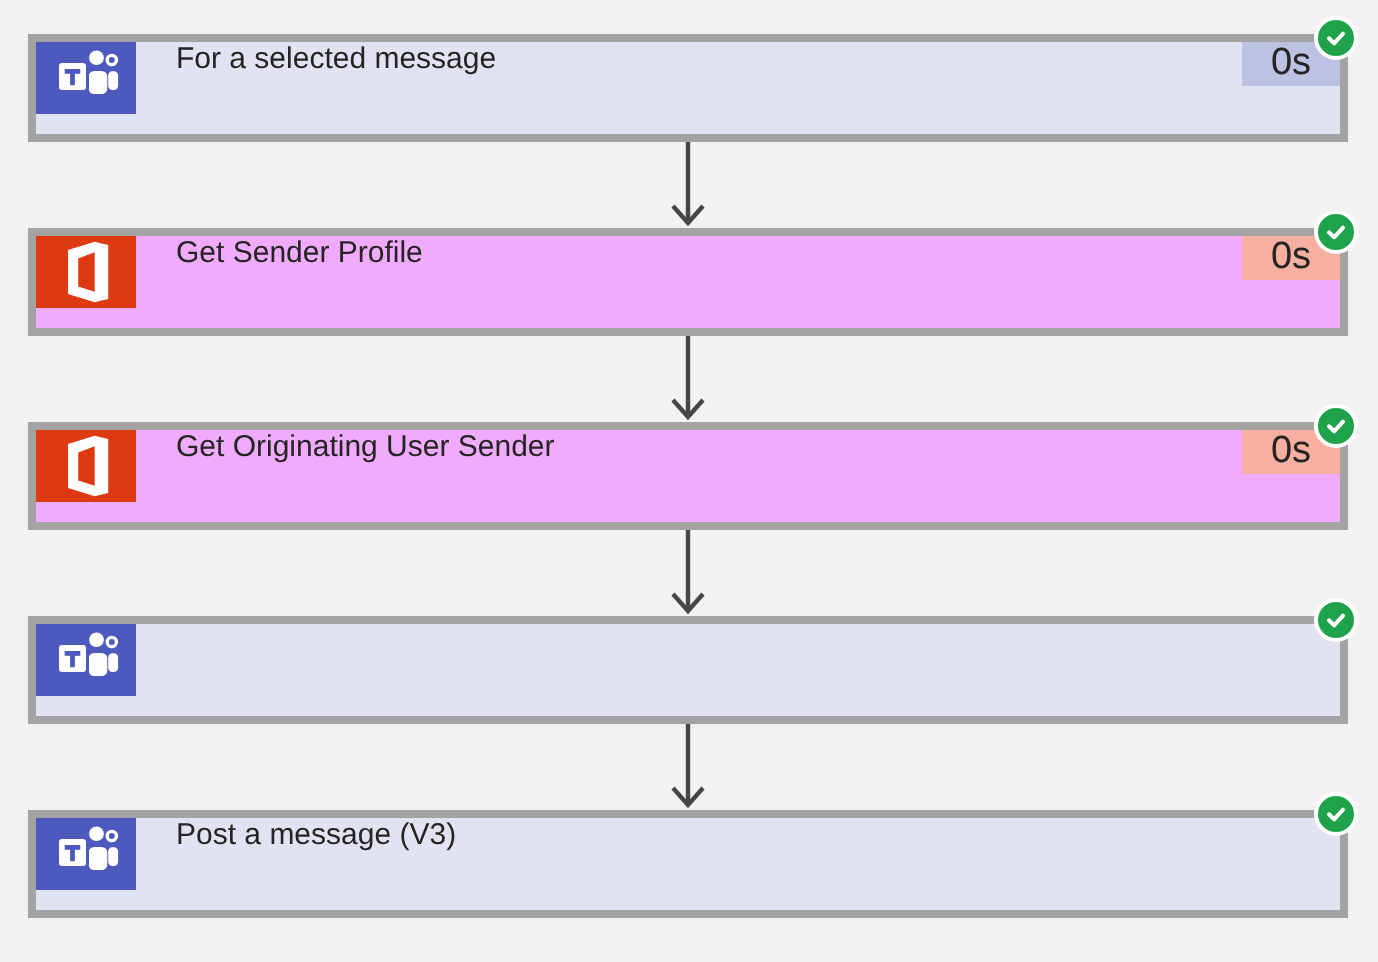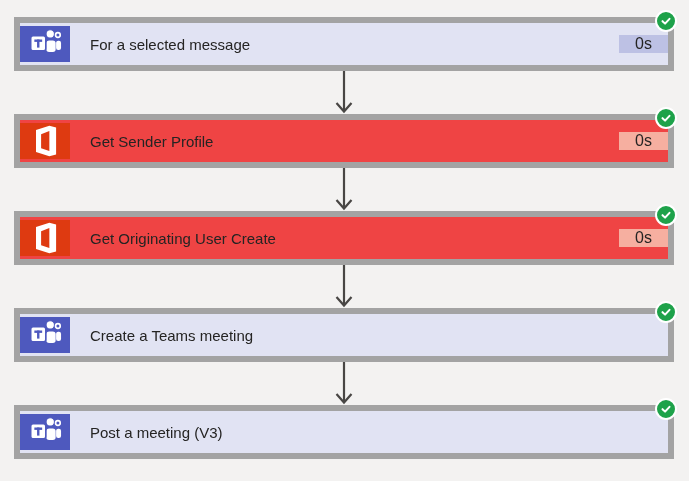--- a/index.html
+++ b/index.html
@@ -10,44 +10,44 @@
     color:#252423;
     overflow:hidden;
   }
   .flow{
     padding:17px 15px 0 14px;
     display:flex;flex-direction:column;
   }
   .step{
     position:relative;
     height:54px;width:660px;
-    display:flex;align-items:center;
-    border:6px solid #a3a3a3;
+    display:flex;align-items:flex-start;
+    border:4px solid #a3a3a3;
     box-sizing:border-box;
     cursor:pointer;
   }
   .step .icon-box{
     width:50px;flex:0 0 50px;
     display:flex;align-items:center;justify-content:center;
   }
   .step .title{
     flex:1;display:flex;align-items:center;
     padding-left:20px;
     font-size:15px;
   }
   .step .duration{
     width:49px;flex:0 0 49px;
     display:flex;align-items:center;justify-content:center;
-    font-size:16px;
+    font-size:19px;
   }
   .step.teams .icon-box{background:#4E59BE;}
   .step.teams{background:#E1E3F3;}
   .step.teams .duration{background:#BDC1E4;}
   .step.office .icon-box{background:#DE3A11;}
-  .step.office{background:#ef4444;}
+  .step.office{background:#f0abfc;}
   .step.office .duration{background:#F6AFA0;}
   .badge{
     position:absolute;top:-13px;right:-9px;
     width:18px;height:18px;border-radius:50%;
     background:#1EA24A;border:2px solid #FFFFFF;
     display:flex;align-items:center;justify-content:center;
     z-index:2;
   }
   .arrow-gap{
     height:43px;width:660px;
@@ -128,62 +128,61 @@
         <use href="#arrow-glyph"></use>
       </svg>
   </div>
 
   <div class="step office">
     <div class="icon-box">
       <svg width="36" height="36" viewBox="0 0 24 24">
           <use href="#office-glyph"></use>
         </svg>
     </div>
-    <div class="title">Get Originating User Create</div>
+    <div class="title">Get Originating User Sender</div>
     <div class="duration">0s</div>
     <div class="badge">
       <svg width="14" height="14" viewBox="0 0 18 18">
           <use href="#check-glyph"></use>
         </svg>
     </div>
   </div>
 
   <div class="arrow-gap">
     <svg width="24" height="43" viewBox="0 0 24 43">
         <use href="#arrow-glyph"></use>
       </svg>
   </div>
 
   <div class="step teams">
     <div class="icon-box">
       <svg width="36" height="36" viewBox="0 0 48 48">
           <use href="#teams-glyph"></use>
         </svg>
     </div>
-    <div class="title">Create a Teams meeting</div>
     <div class="badge">
       <svg width="14" height="14" viewBox="0 0 18 18">
           <use href="#check-glyph"></use>
         </svg>
     </div>
   </div>
 
   <div class="arrow-gap">
     <svg width="24" height="43" viewBox="0 0 24 43">
         <use href="#arrow-glyph"></use>
       </svg>
   </div>
 
   <div class="step teams">
     <div class="icon-box">
       <svg width="36" height="36" viewBox="0 0 48 48">
           <use href="#teams-glyph"></use>
         </svg>
     </div>
-    <div class="title">Post a meeting (V3)</div>
+    <div class="title">Post a message (V3)</div>
     <div class="badge">
       <svg width="14" height="14" viewBox="0 0 18 18">
           <use href="#check-glyph"></use>
         </svg>
     </div>
   </div>
 
 </div>
 
 </body></html>

